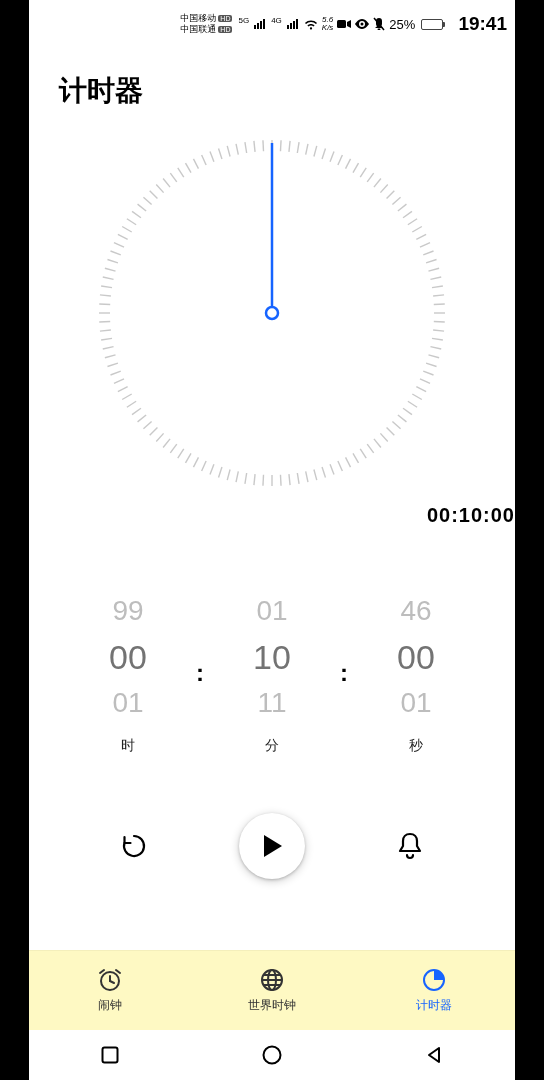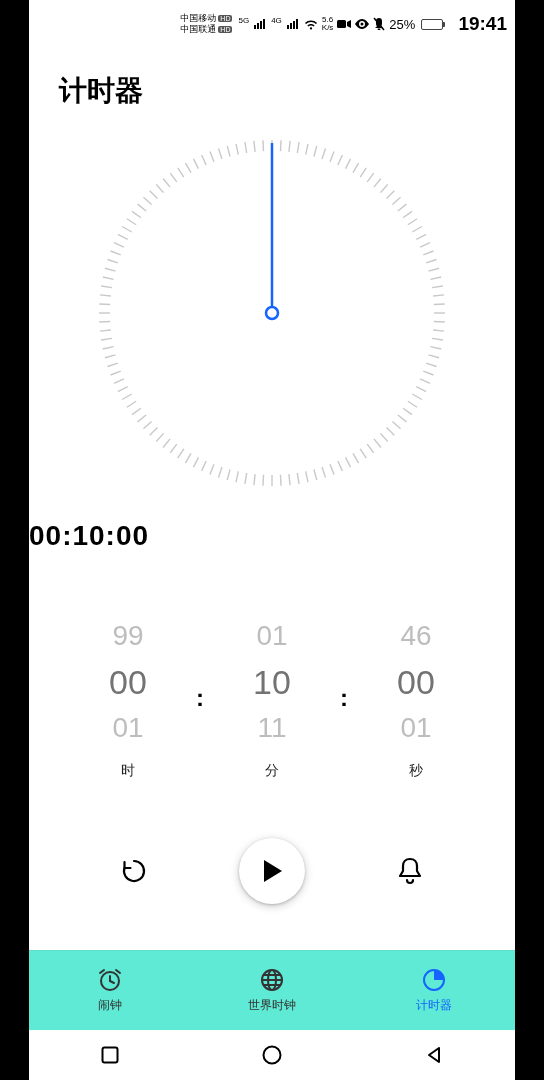--- a/index.html
+++ b/index.html
@@ -31,51 +31,51 @@
     padding: 4px 8px 0 8px;
     font-size: 10px;
     color: #000;
   }
   .carriers { display:flex; flex-direction:column; font-size:9px; line-height:10px; margin-right:2px;}
   .hd-badge { background:#555; color:#fff; font-size:7px; padding:0 2px; border-radius:2px; margin-left:2px;}
   .sig { display:inline-flex; align-items:flex-end; gap:1px; margin-right:2px;}
   .sig span { width:2px; background:#000; display:inline-block;}
   .sig span:nth-child(1){height:4px}.sig span:nth-child(2){height:6px}.sig span:nth-child(3){height:8px}.sig span:nth-child(4){height:10px}
   .netlabel { font-size:8px; position:relative; top:-4px; margin-right:1px;}
-  .speed { font-size:8px; line-height:8px; text-align:center;}
+  .speed { font-size:8px; line-height:8px; text-align:center;font-style:italic;}
   .battery-shell { width:22px; height:11px; border:1px solid #444; border-radius:2px; position:relative; margin-left:2px;}
   .battery-shell::after{content:"";position:absolute;right:-3px;top:2px;width:2px;height:5px;background:#444;border-radius:0 1px 1px 0;}
   .battery-fill{height:100%;width:25%;background:#444;}
   .clock{font-size:19px;font-weight:600;margin-left:11px;}
   .sb-icon { display:inline-flex; align-items:center; }
   
   .title {
     font-size: 28px;
     font-weight: 600;
     color:#000;
     padding: 28px 30px 18px;
   }
   
   .dial-wrap { display:flex; justify-content:center; padding-top:10px; }
   .dial { width:350px; height:350px; }
   
-  .time-display { text-align:left; font-size:28px; font-weight:600; color:#000; margin-top:32px; letter-spacing:1px;}
+  .time-display { text-align:right; font-size:20px; font-weight:600; color:#000; margin-top:16px; letter-spacing:1px;}
   
   .pickers { display:flex; justify-content:center; align-items:center; gap:12px; margin-top:64px; }
   .colon { font-size:24px; font-weight:600; width:30px; text-align:center; color:#000;}
   .col { width:90px; text-align:center; }
   .prev,.next { font-size:28px; color:#bdbdbd; font-weight:400; height:40px; line-height:40px;}
   .cur { font-size:34px; color:#737373; font-weight:500; height:52px; line-height:52px;}
   .unit { font-size:14px; color:#222; margin-top:14px;}
   
   .actions { display:flex; justify-content:space-around; align-items:center; padding:0 40px; margin-top:58px;}
   .act { width:52px; height:52px; display:flex; align-items:center; justify-content:center;}
   .play { width:66px; height:66px; border-radius:50%; background:#fff; box-shadow:0 2px 10px rgba(0,0,0,0.2),0 1px 3px rgba(0,0,0,0.2); display:flex; align-items:center; justify-content:center;}
   
-  .bottom-nav { position:absolute; bottom:50px; left:0; right:0; height:80px; border-top:1px solid rgba(0,0,0,0.04); display:flex; background:#5eead4;}
+  .bottom-nav { position:absolute; bottom:50px; left:0; right:0; height:80px; border-top:1px solid rgba(0,0,0,0.04); display:flex; background:#fef9c3;}
   .tab { flex:1; display:flex; flex-direction:column; align-items:center; justify-content:center; gap:4px; color:#333; font-size:12px;}
   .tab.active { color:#1664ff;}
   .tab svg { width:26px; height:26px; }
   
   .sysnav { position:absolute; bottom:0; left:0; right:0; height:50px; display:flex; justify-content:space-around; align-items:center; background:#fff;}
   .sysnav .nb { width:22px; height:22px; display:flex; align-items:center; justify-content:center;}
 </style>
 </head>
 <body>
 

